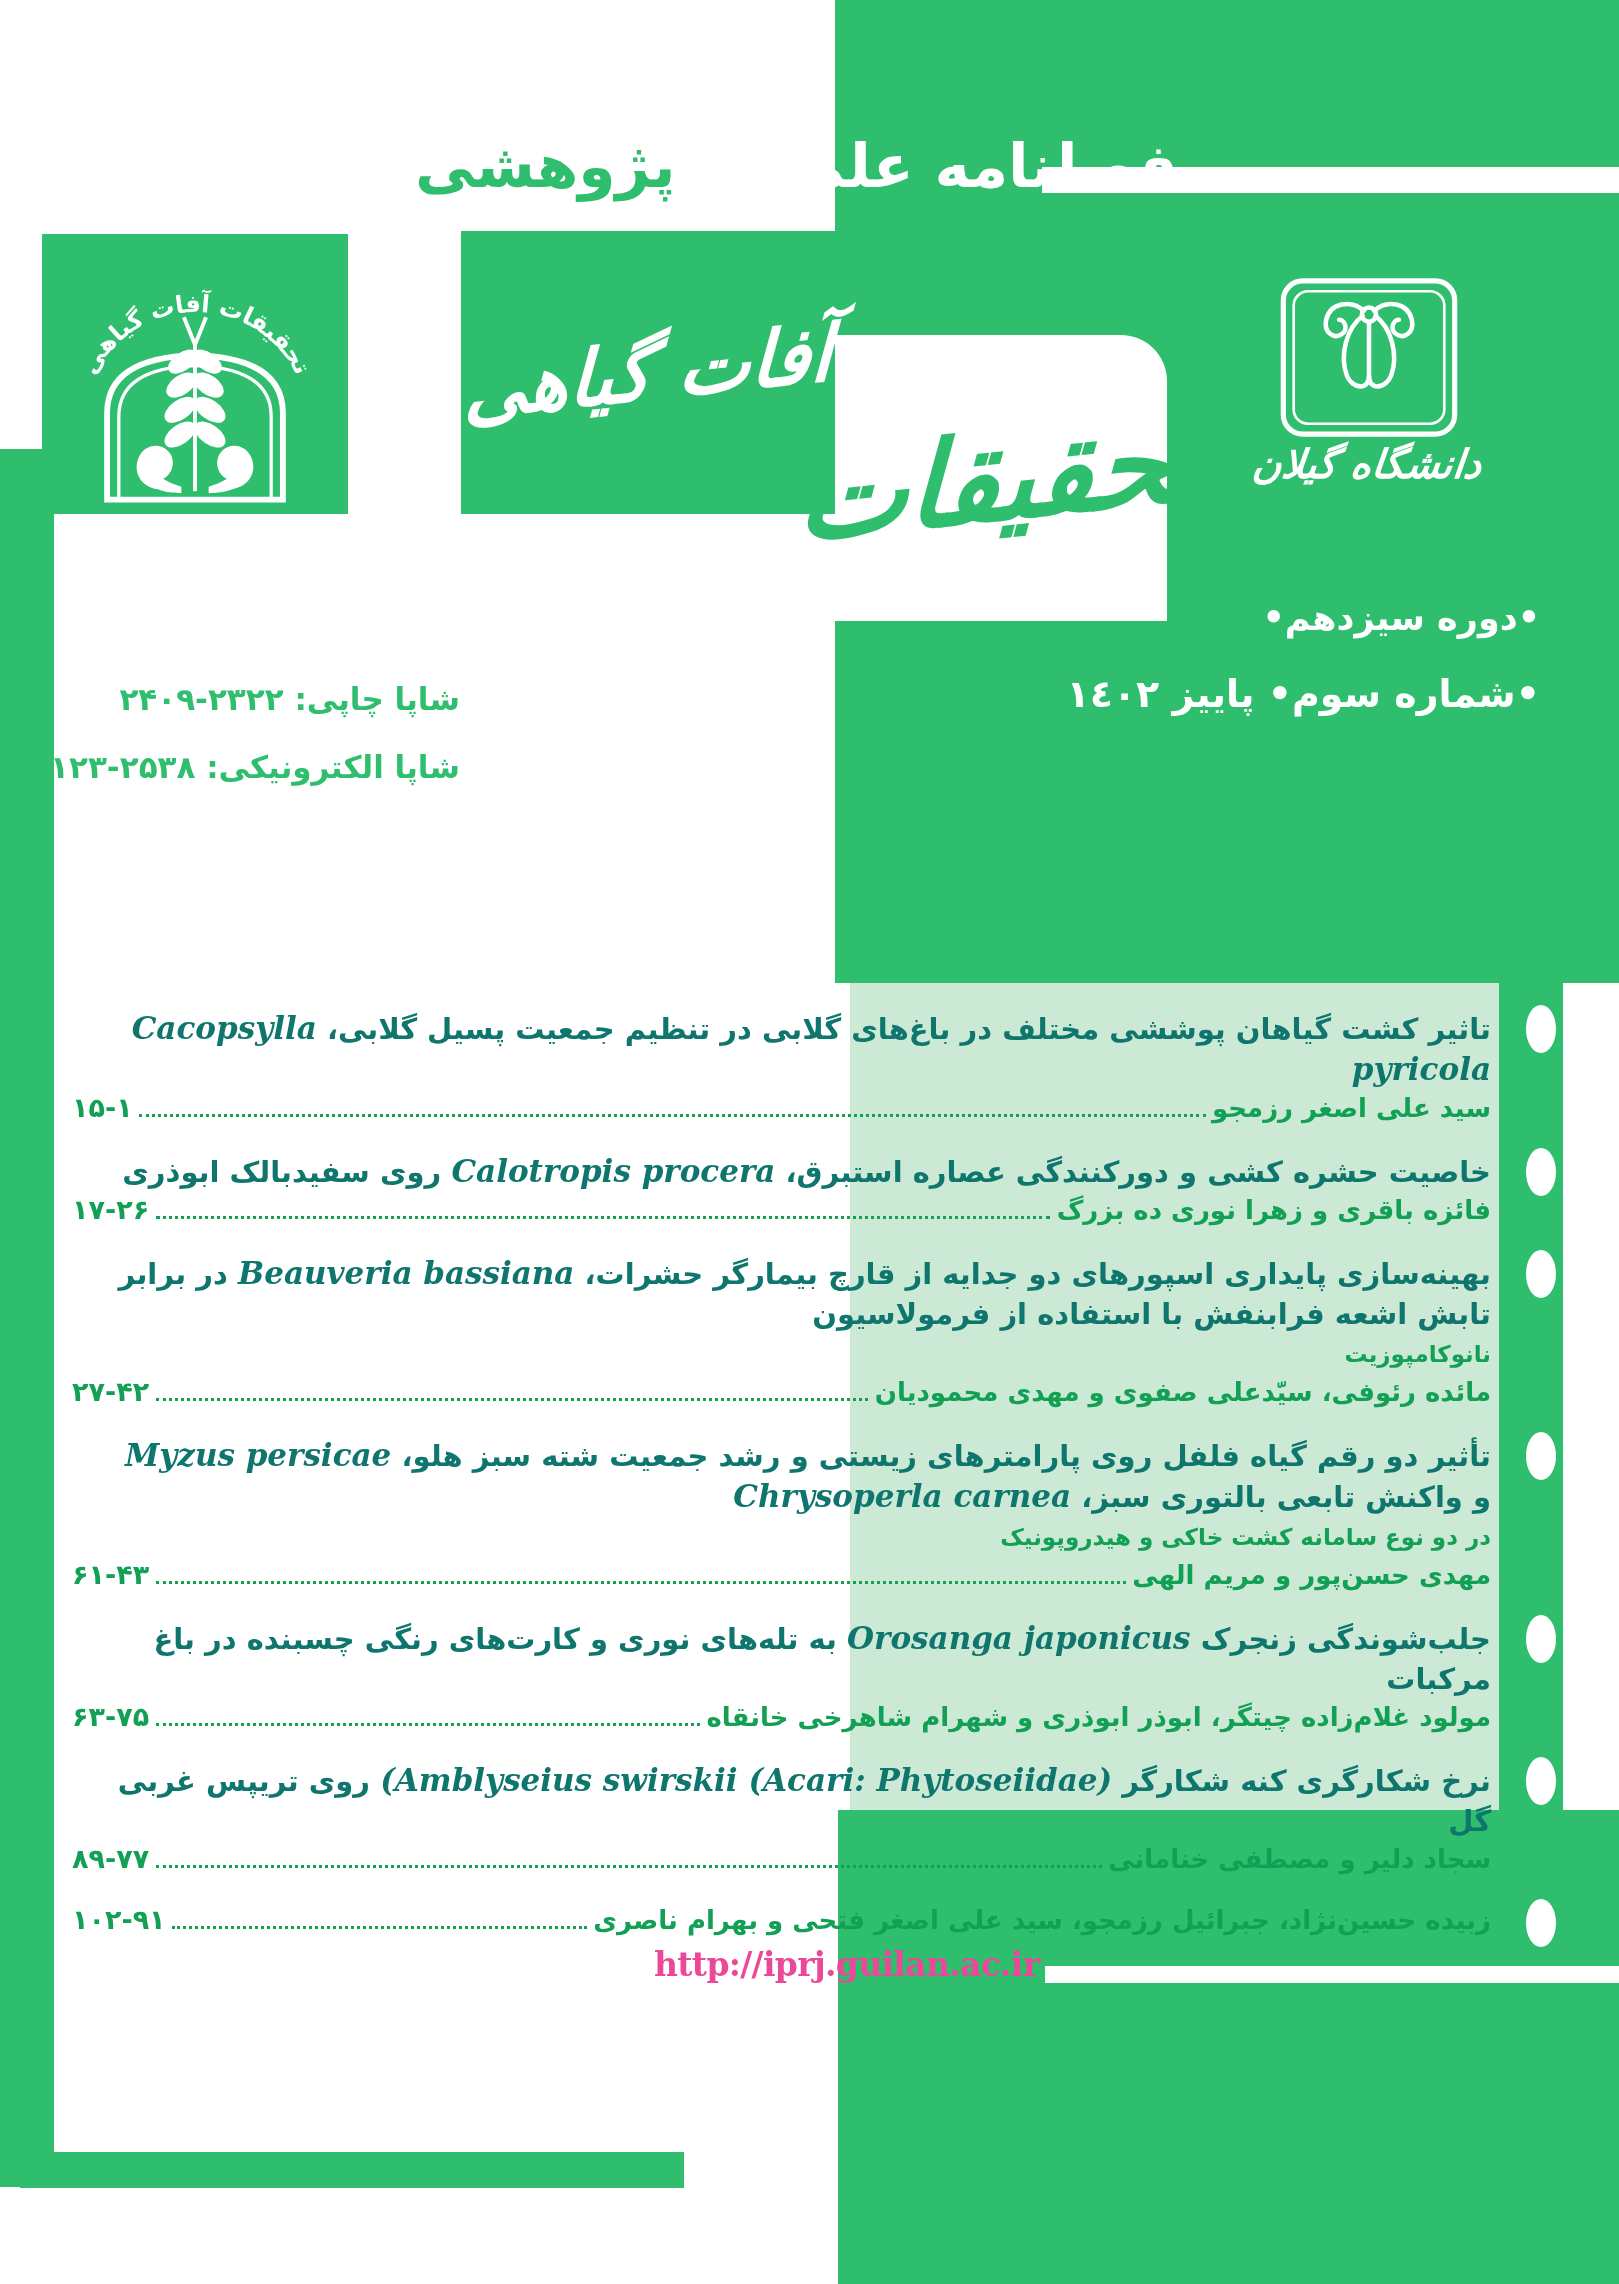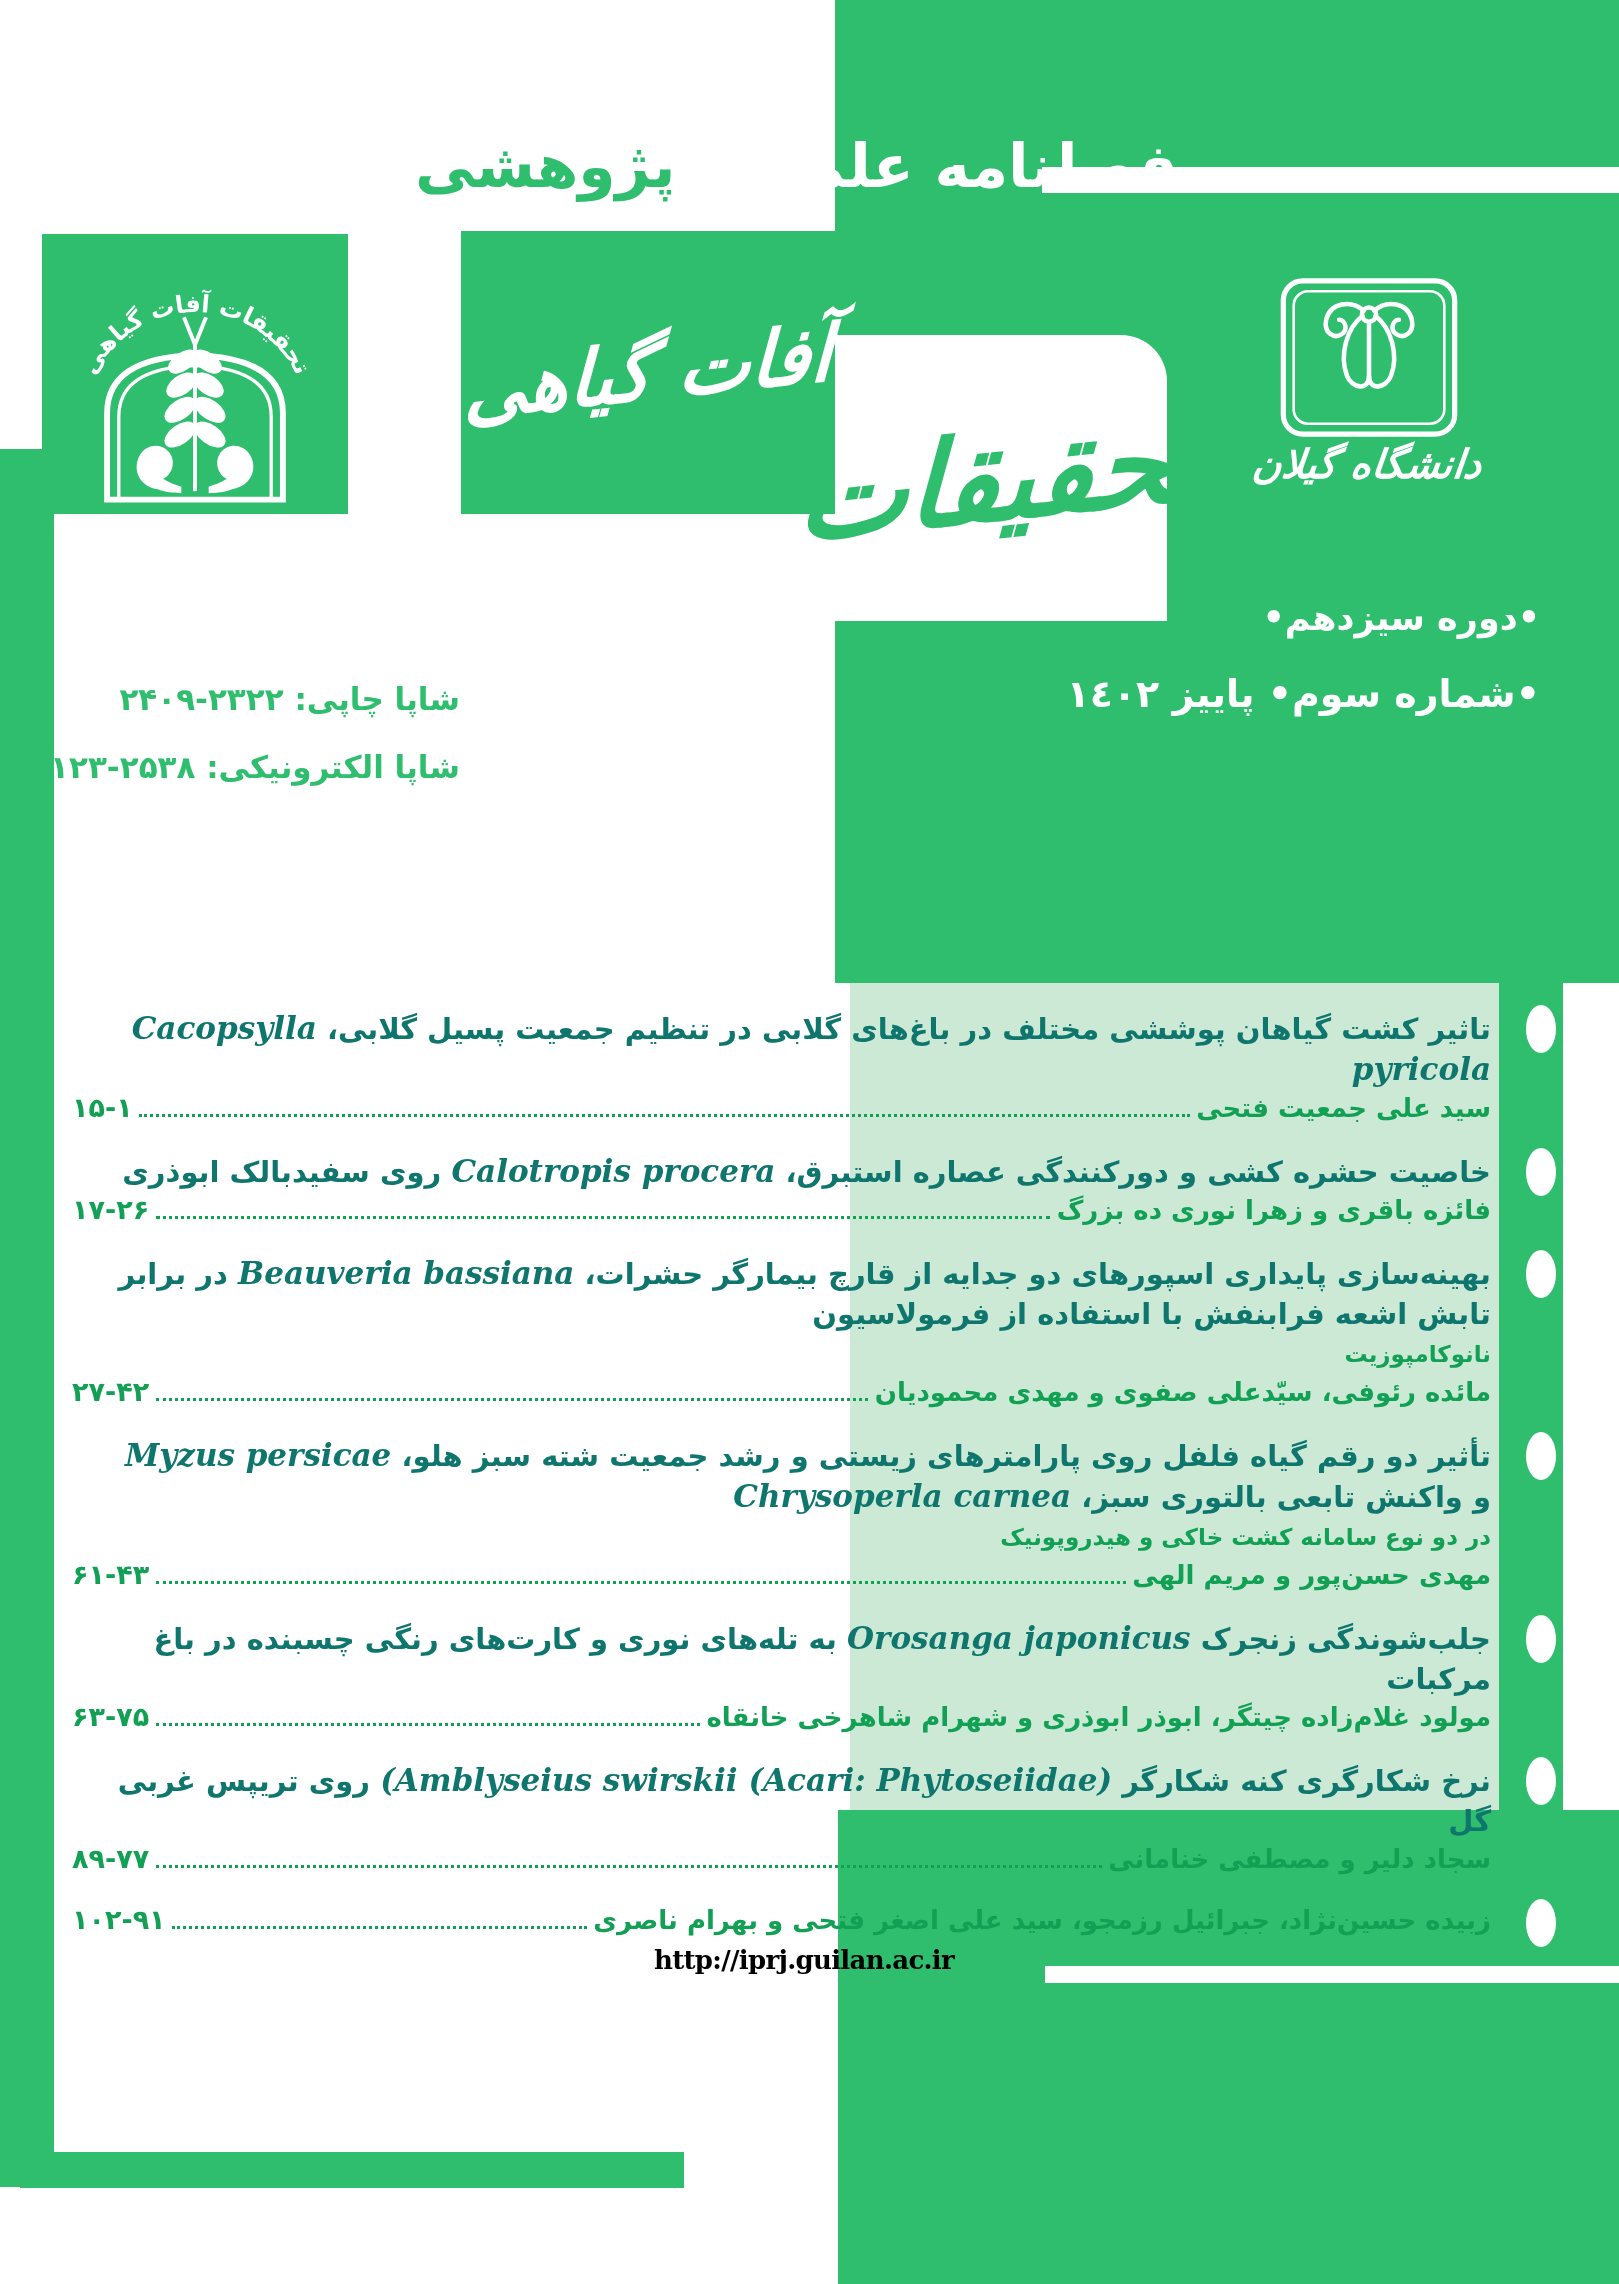--- a/index.html
+++ b/index.html
@@ -62,22 +62,22 @@
   .t-meta{display:flex;direction:rtl;align-items:flex-end;color:#12a055;line-height:36px;}
   .t-authors{font-size:26px;font-weight:bold;white-space:nowrap;}
   .t-leader{flex:1 1 auto;border-bottom:3.3px dotted #12a055;margin:0 6.5px 9px 6.5px;min-width:26px;}
   .t-pages{font-size:27px;font-weight:bold;direction:ltr;unicode-bidi:isolate;white-space:nowrap;}
   .toc-bullet{
     position:absolute;right:-65px;top:-2.6px;width:30px;height:48px;border-radius:50%;
     background:#ffffff;z-index:6;
   }
   
   .url-line{
-    left:654px;top:1945px;z-index:6;color:#000000;
-    font-family:"DejaVu Serif", serif;font-weight:bold;font-size:26px;letter-spacing:-0.7px;
+    left:654px;top:1945px;z-index:6;color:#ec4899;
+    font-family:"DejaVu Serif", serif;font-weight:bold;font-size:33px;letter-spacing:-0.7px;
   }
 </style>
 </head>
 <body>
 
 <div class="abs block block-top-right"></div>
 <div class="abs block block-mid"></div>
 <div class="abs block logo-block">
   
   <svg viewBox="0 0 470 430" width="306" height="280">
@@ -152,21 +152,21 @@
 <div class="abs issn-wrap">
   <div>شاپا چاپی: ۲۳۲۲-۲۴۰۹</div>
   <div>شاپا الکترونیکی: ۲۵۳۸-۶۱۲۳</div>
 </div>
 
 <div class="abs toc-list" id="toc-list">
     <div class="toc-entry">
       <span class="toc-bullet"></span>
       <div class="t-title" dir="rtl"><span class="fa">تاثیر کشت گیاهان پوششی مختلف در باغ‌های گلابی در تنظیم جمعیت پسیل گلابی،</span> <span class="la" dir="ltr">Cacopsylla pyricola</span> </div>
       <div class="t-meta" dir="rtl">
-        <span class="t-authors">سید علی جمعیت فتحی</span>
+        <span class="t-authors">سید علی اصغر رزمجو</span>
         <span class="t-leader"></span>
         <span class="t-pages" dir="ltr">۱۵-۱</span>
       </div>
     </div>
     <div class="toc-entry">
       <span class="toc-bullet"></span>
       <div class="t-title" dir="rtl"><span class="fa">خاصیت حشره کشی و دورکنندگی عصاره استبرق،</span> <span class="la" dir="ltr">Calotropis procera</span> <span class="fa">روی سفیدبالک ابوذری</span> </div>
       <div class="t-meta" dir="rtl">
         <span class="t-authors">فائزه باقری و زهرا نوری ده بزرگ</span>
         <span class="t-leader"></span>

